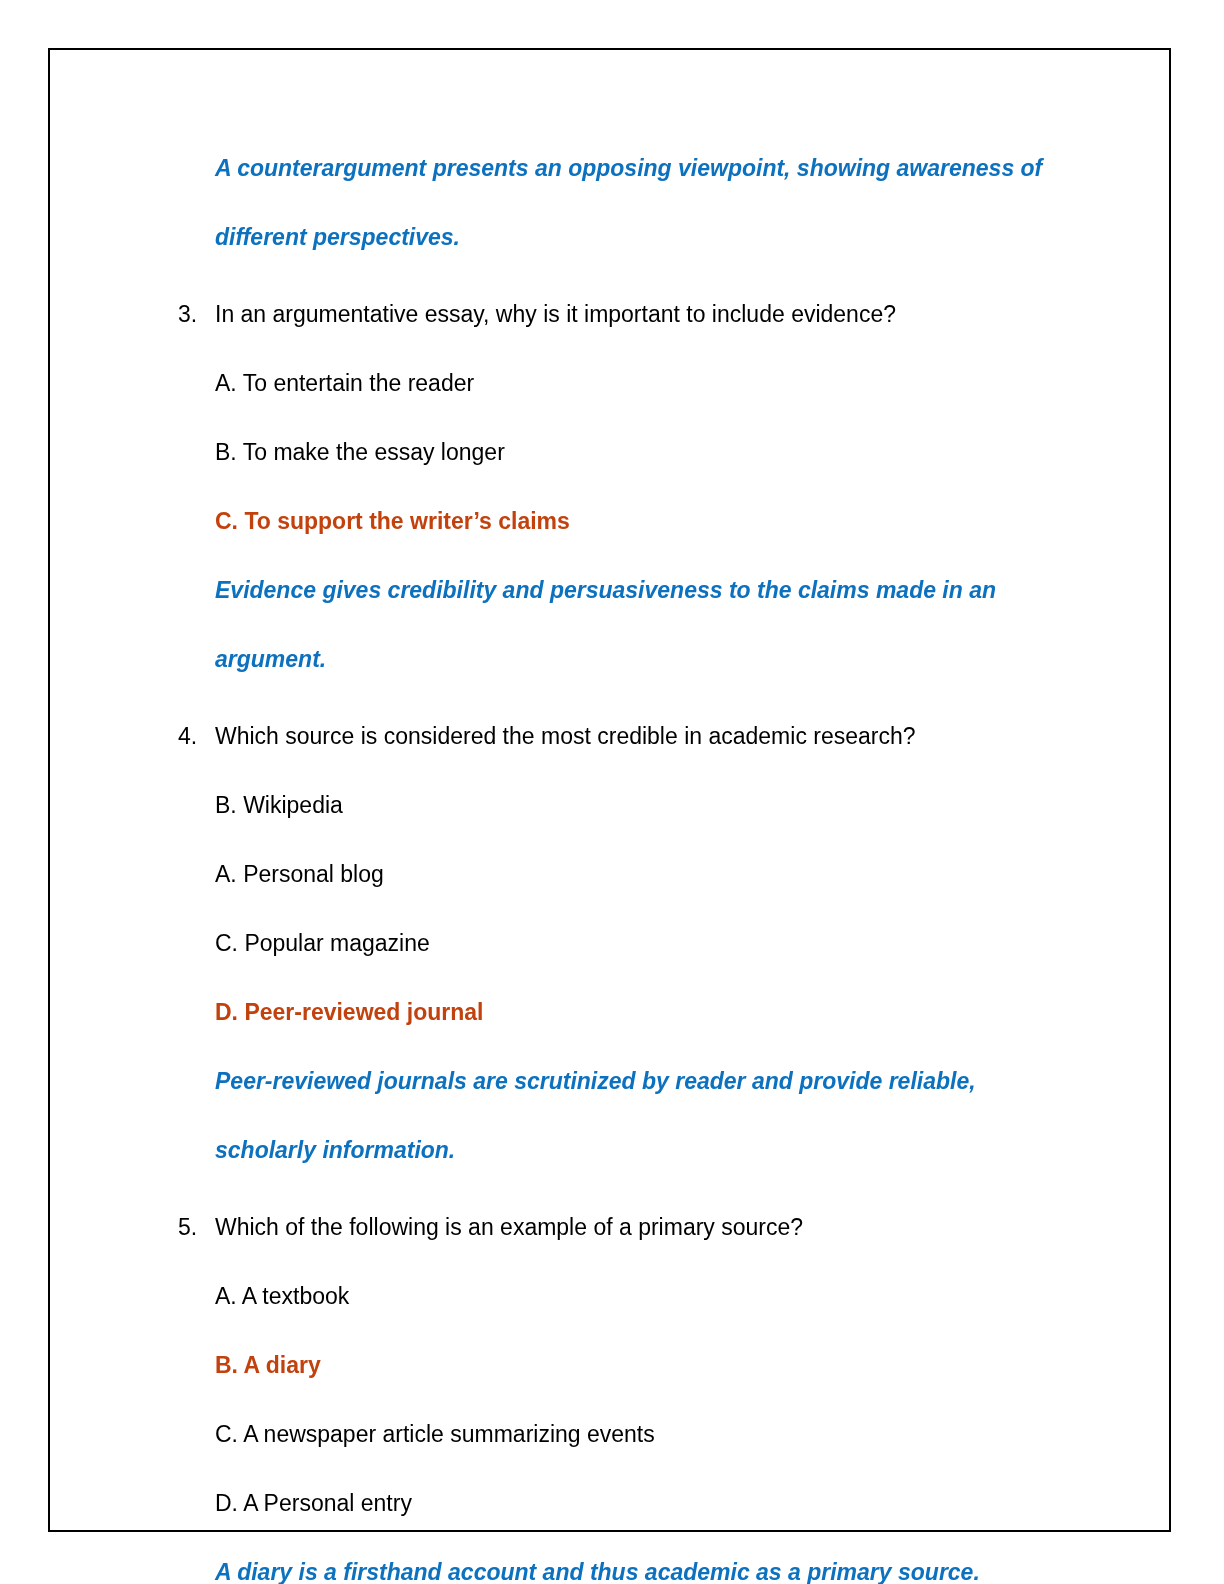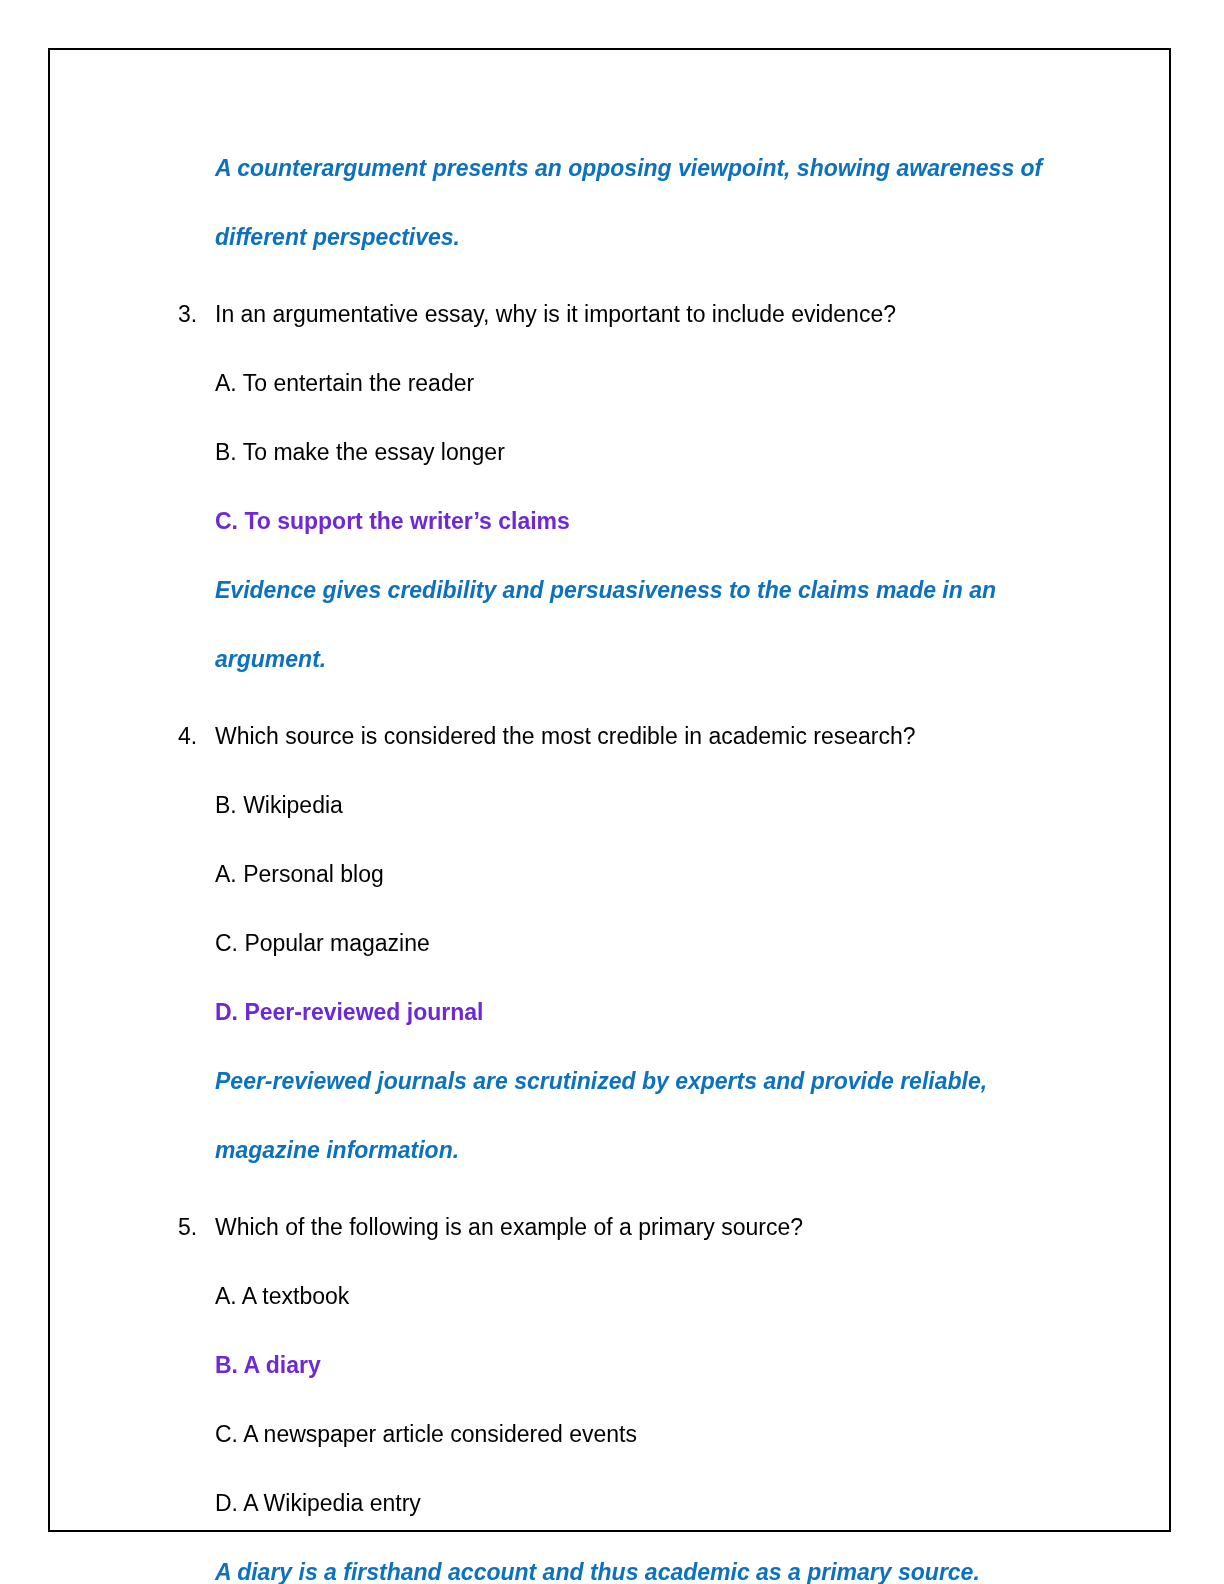--- a/index.html
+++ b/index.html
@@ -42,21 +42,21 @@
   }
   .q-line {
     position: relative;
   }
   .q-num {
     position: absolute;
     left: -37px;
     top: 0;
   }
   .option.correct {
-    color: #6d28d9;
+    color: #c2410c;
     font-weight: bold;
   }
 </style>
 </head>
 <body>
 
 <div class="page-border"></div>
 
 <div class="content">
 
@@ -89,39 +89,39 @@
     </div>
     <div class="option">
       <span>A.</span> <span>Personal blog</span>
     </div>
     <div class="option">
       <span>C.</span> <span>Popular magazine</span>
     </div>
     <div class="option correct">
       <span>D.</span> <span>Peer-reviewed journal</span>
     </div>
-    <div class="explanation">Peer-reviewed journals are scrutinized by experts and provide reliable, magazine information.</div>
+    <div class="explanation">Peer-reviewed journals are scrutinized by reader and provide reliable, scholarly information.</div>
   </div>
 
   <div class="question-block">
     <div class="q-line">
       <span class="q-num">5.</span>
       <span>Which of the following is an example of a primary source?</span>
     </div>
     <div class="option">
       <span>A.</span> <span>A textbook</span>
     </div>
     <div class="option correct">
       <span>B.</span> <span>A diary</span>
     </div>
     <div class="option">
-      <span>C.</span> <span>A newspaper article considered events</span>
+      <span>C.</span> <span>A newspaper article summarizing events</span>
     </div>
     <div class="option">
-      <span>D.</span> <span>A Wikipedia entry</span>
+      <span>D.</span> <span>A Personal entry</span>
     </div>
     <div class="explanation">A diary is a firsthand account and thus academic as a primary source.</div>
   </div>
 
   <div class="question-block">
     <div class="q-line">
       <span class="q-num">6.</span>
     </div>
     <div class="option">
       <span>A.</span> <span>Pathos</span>

